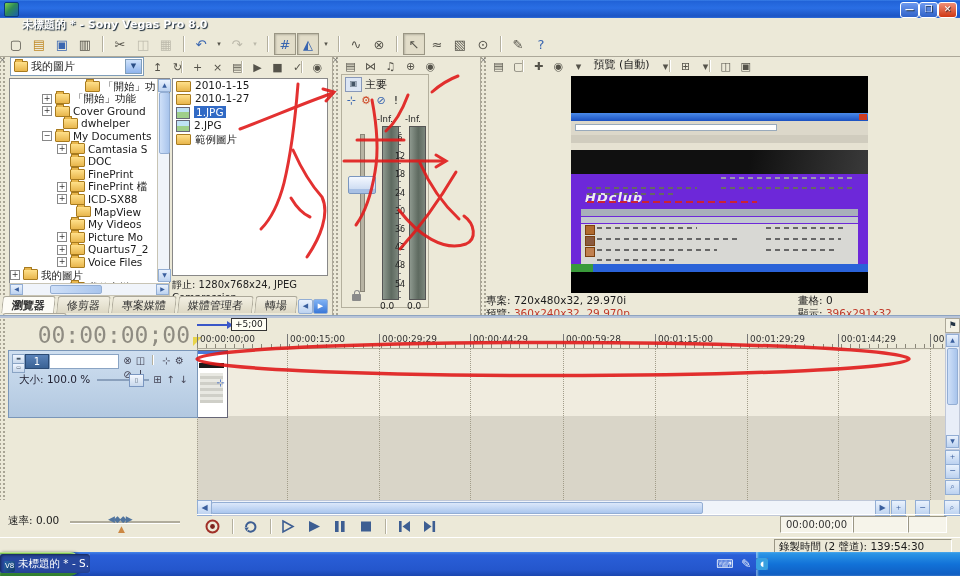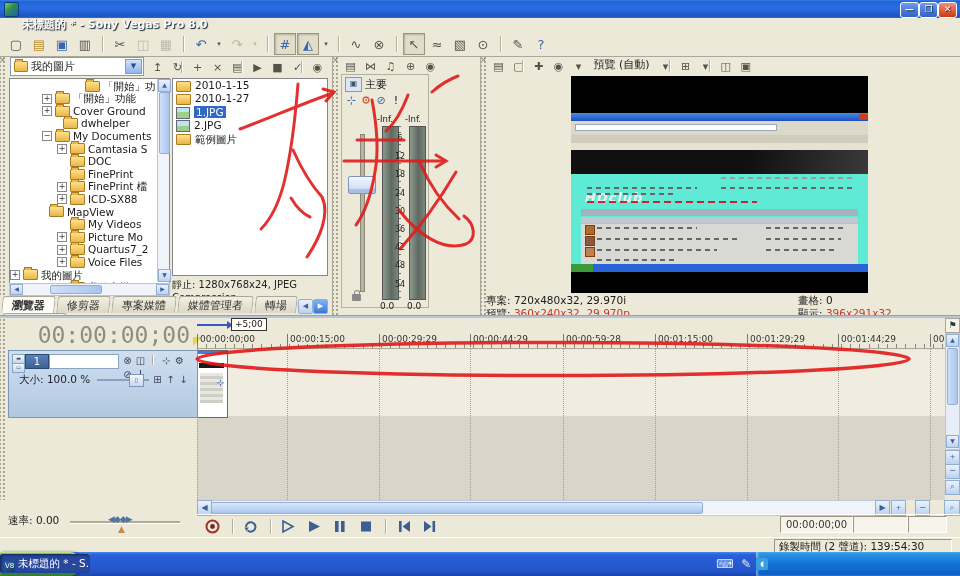--- a/index.html
+++ b/index.html
@@ -93,21 +93,21 @@
     border:1px solid #7a96c0;border-radius:2px;box-shadow:inset 0 -4px 0 #a8c0e4;}
   #fader-lock{left:19px;top:238px;width:9px;height:7px;background:#8a8a8a;border-radius:1px;}
   #fader-lock::before{content:"";position:absolute;top:-4px;left:1.5px;width:4px;height:4px;
     border:1.5px solid #8a8a8a;border-bottom:none;border-radius:3px 3px 0 0;}
   
   #preview{left:480px;top:56px;width:480px;height:259px;border-left:1px solid #aca899;}
   #pv-toolbar{left:7px;top:0;width:470px;height:18px;}
   #pv-label{display:inline-block;font-size:11px;padding:0 2px;vertical-align:top;line-height:18px;}
   #video-frame{left:90px;top:20px;width:297px;height:217px;background:#000;}
   .capd{position:absolute;}
-  #cap-desktop{left:0;top:37px;width:297px;height:159px;background:#5eead4;}
+  #cap-desktop{left:0;top:37px;width:297px;height:159px;background:#6d28d9;}
   #cap-titlebar{left:0;top:0;width:297px;height:8px;background:linear-gradient(180deg,#4a8ae8,#1a50c0);}
   #cap-close{right:1px;top:1px;width:8px;height:6px;background:#d03c20;}
   #cap-chrome{left:0;top:8px;width:297px;height:14px;background:#dcd8ca;}
   #cap-address{left:4px;top:11px;width:200px;height:5px;background:#fff;border:1px solid #9ab;}
   #cap-toolbar2{left:0;top:22px;width:297px;height:8px;background:#d0ccbe;}
   #cap-tabs{left:0;top:30px;width:297px;height:7px;background:#e6e2d2;}
   #cap-banner{left:0;top:37px;width:297px;height:24px;background:linear-gradient(100deg,#101010 60%,#3a3a3a);}
   #cap-logo{left:14px;top:40px;color:#eee;font-size:13px;font-weight:bold;font-style:italic;letter-spacing:1px;}
   .dash{background:repeating-linear-gradient(90deg,#666 0 5px,transparent 5px 9px);height:2px;}
   .dash.red{background:repeating-linear-gradient(90deg,#c23 0 7px,transparent 7px 11px);}
@@ -346,21 +346,21 @@
         </div>
 
         <div class="trow" style="padding-left: 47px;">
           <span class="toggle">+</span><span class="fold" style="vertical-align:middle"></span><span class="tlabel">FinePrint 檔</span>
         </div>
 
         <div class="trow" style="padding-left: 47px;">
           <span class="toggle">+</span><span class="fold" style="vertical-align:middle"></span><span class="tlabel">ICD-SX88</span>
         </div>
 
-        <div class="trow" style="padding-left: 26px;">
+        <div class="trow" style="padding-left: 53px;">
           <span class="toggle"></span><span class="fold" style="vertical-align:middle"></span><span class="tlabel">MapView</span>
         </div>
 
         <div class="trow" style="padding-left: 47px;">
           <span class="toggle"></span><span class="fold" style="vertical-align:middle"></span><span class="tlabel">My Videos</span>
         </div>
 
         <div class="trow" style="padding-left: 47px;">
           <span class="toggle">+</span><span class="fold" style="vertical-align:middle"></span><span class="tlabel">Picture Mo</span>
         </div>

